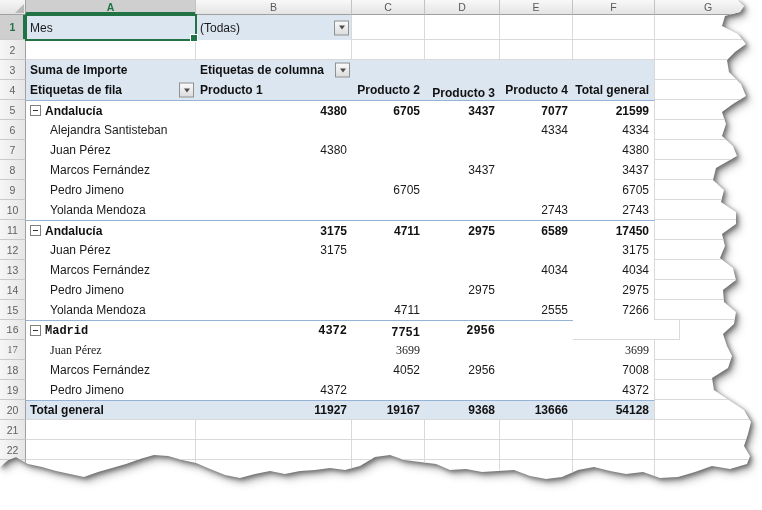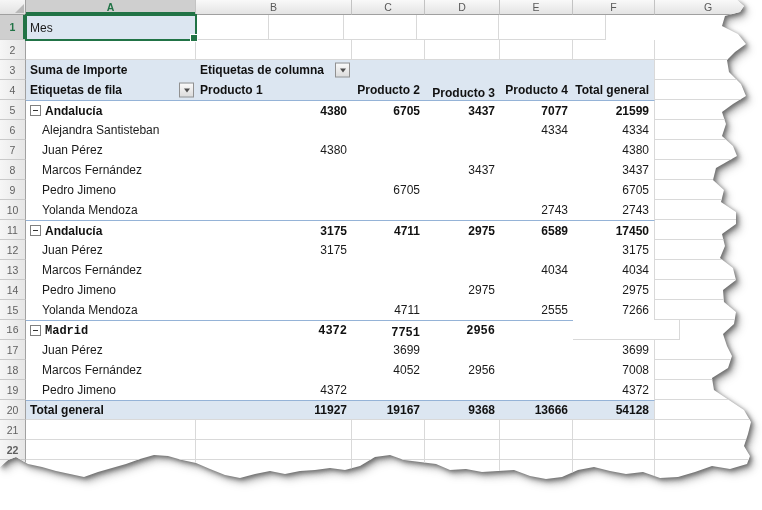--- a/index.html
+++ b/index.html
@@ -46,21 +46,21 @@
         display:flex;align-items:center;padding-left:4px;
         font-size:12px;color:#1a1a1a;white-space:nowrap;overflow:hidden;}
   .grid{border-right:1px solid #d9d9d9;border-bottom:1px solid #d9d9d9;}
   .c-blue{background:#dce6f1;}
   .c-white{background:#ffffff;}
   .bold{font-weight:bold;color:#111;}
   .num{justify-content:flex-end;padding-left:0;padding-right:5px;}
   .topline{border-top:1px solid #95b3d7;}
   .bb{border-bottom:1px solid #d9d9d9;}
   .fr{border-right:1px solid #d9d9d9;}
-  .indent{padding-left:16px;}
+  .indent{padding-left:24px;}
   .dd-btn{position:absolute;right:2px;top:50%;transform:translateY(-50%);
           width:15px;height:15px;box-sizing:border-box;
           background:linear-gradient(#fafafa,#dcdcdc);border:1px solid #919191;
           display:flex;align-items:center;justify-content:center;}
   .dd-btn .arr{width:0;height:0;border-left:3.5px solid transparent;
           border-right:3.5px solid transparent;border-top:4.5px solid #4d4d4d;}
   .col-box{width:9px;height:9px;box-sizing:content-box;border:1px solid #7f7f7f;
           background:#fff;position:relative;margin-right:4px;flex:none;}
   .col-box .hl{position:absolute;left:2px;top:4px;width:5px;height:1px;background:#333;}
   .sel-box{position:absolute;border:2px solid #217346;box-sizing:border-box;
@@ -83,20 +83,26 @@
         <div class="colhdr" style="width: 75px;">D</div>
         <div class="colhdr" style="width: 73px;">E</div>
         <div class="colhdr" style="width: 82px;">F</div>
         <div class="colhdr" style="width: 107px;">G</div>
       </div>
       <div class="row" style="height: 25px;">
         <div class="rowhdr sel">1</div>
         <div class="cell c-blue" style="width: 170px;">
           <span>Mes</span>
         </div>
+        <div class="cell c-blue fr" style="width: 156px;">
+          <span>(Todas)</span>
+          <span class="dd-btn">
+            <span class="arr"></span>
+          </span>
+        </div>
         <div class="cell grid" style="width: 73px;"></div>
         <div class="cell grid" style="width: 75px;"></div>
         <div class="cell grid" style="width: 73px;"></div>
         <div class="cell grid" style="width: 82px;"></div>
         <div class="cell grid" style="width: 107px;"></div>
       </div>
       <div class="row" style="height: 20px;">
         <div class="rowhdr">2</div>
         <div class="cell grid" style="width: 170px;"></div>
         <div class="cell grid" style="width: 156px;"></div>
@@ -357,21 +363,21 @@
         </div>
         <div class="cell c-white bold num topline" style="width: 73px; align-items: flex-end;">
           <span>7751</span>
         </div>
         <div class="cell c-white bold num topline" style="width: 75px;">
           <span>2956</span>
         </div>
         <div class="cell c-white bold num topline" style="width: 73px;"></div>
         <div class="cell grid" style="width: 107px;"></div>
       </div>
-      <div class="row" style="height: 20px;">
+      <div class="row" style="height: 20px; font-family: Liberation Serif, serif;">
         <div class="rowhdr">17</div>
         <div class="cell c-white indent" style="width: 170px;">
           <span>Juan Pérez</span>
         </div>
         <div class="cell c-white num" style="width: 156px;"></div>
         <div class="cell c-white num" style="width: 73px;">
           <span>3699</span>
         </div>
         <div class="cell c-white num" style="width: 75px;"></div>
         <div class="cell c-white num" style="width: 73px;"></div>
@@ -439,21 +445,21 @@
       <div class="row" style="height: 20px;">
         <div class="rowhdr">21</div>
         <div class="cell grid" style="width: 170px;"></div>
         <div class="cell grid" style="width: 156px;"></div>
         <div class="cell grid" style="width: 73px;"></div>
         <div class="cell grid" style="width: 75px;"></div>
         <div class="cell grid" style="width: 73px;"></div>
         <div class="cell grid" style="width: 82px;"></div>
         <div class="cell grid" style="width: 107px;"></div>
       </div>
-      <div class="row" style="height: 20px; font-weight: bold;">
+      <div class="row" style="height: 20px;">
         <div class="rowhdr">22</div>
         <div class="cell grid" style="width: 170px;"></div>
         <div class="cell grid" style="width: 156px;"></div>
         <div class="cell grid" style="width: 73px;"></div>
         <div class="cell grid" style="width: 75px;"></div>
         <div class="cell grid" style="width: 73px;"></div>
         <div class="cell grid" style="width: 82px;"></div>
         <div class="cell grid" style="width: 107px;"></div>
       </div>
       <div class="row" style="height: 20px;">

